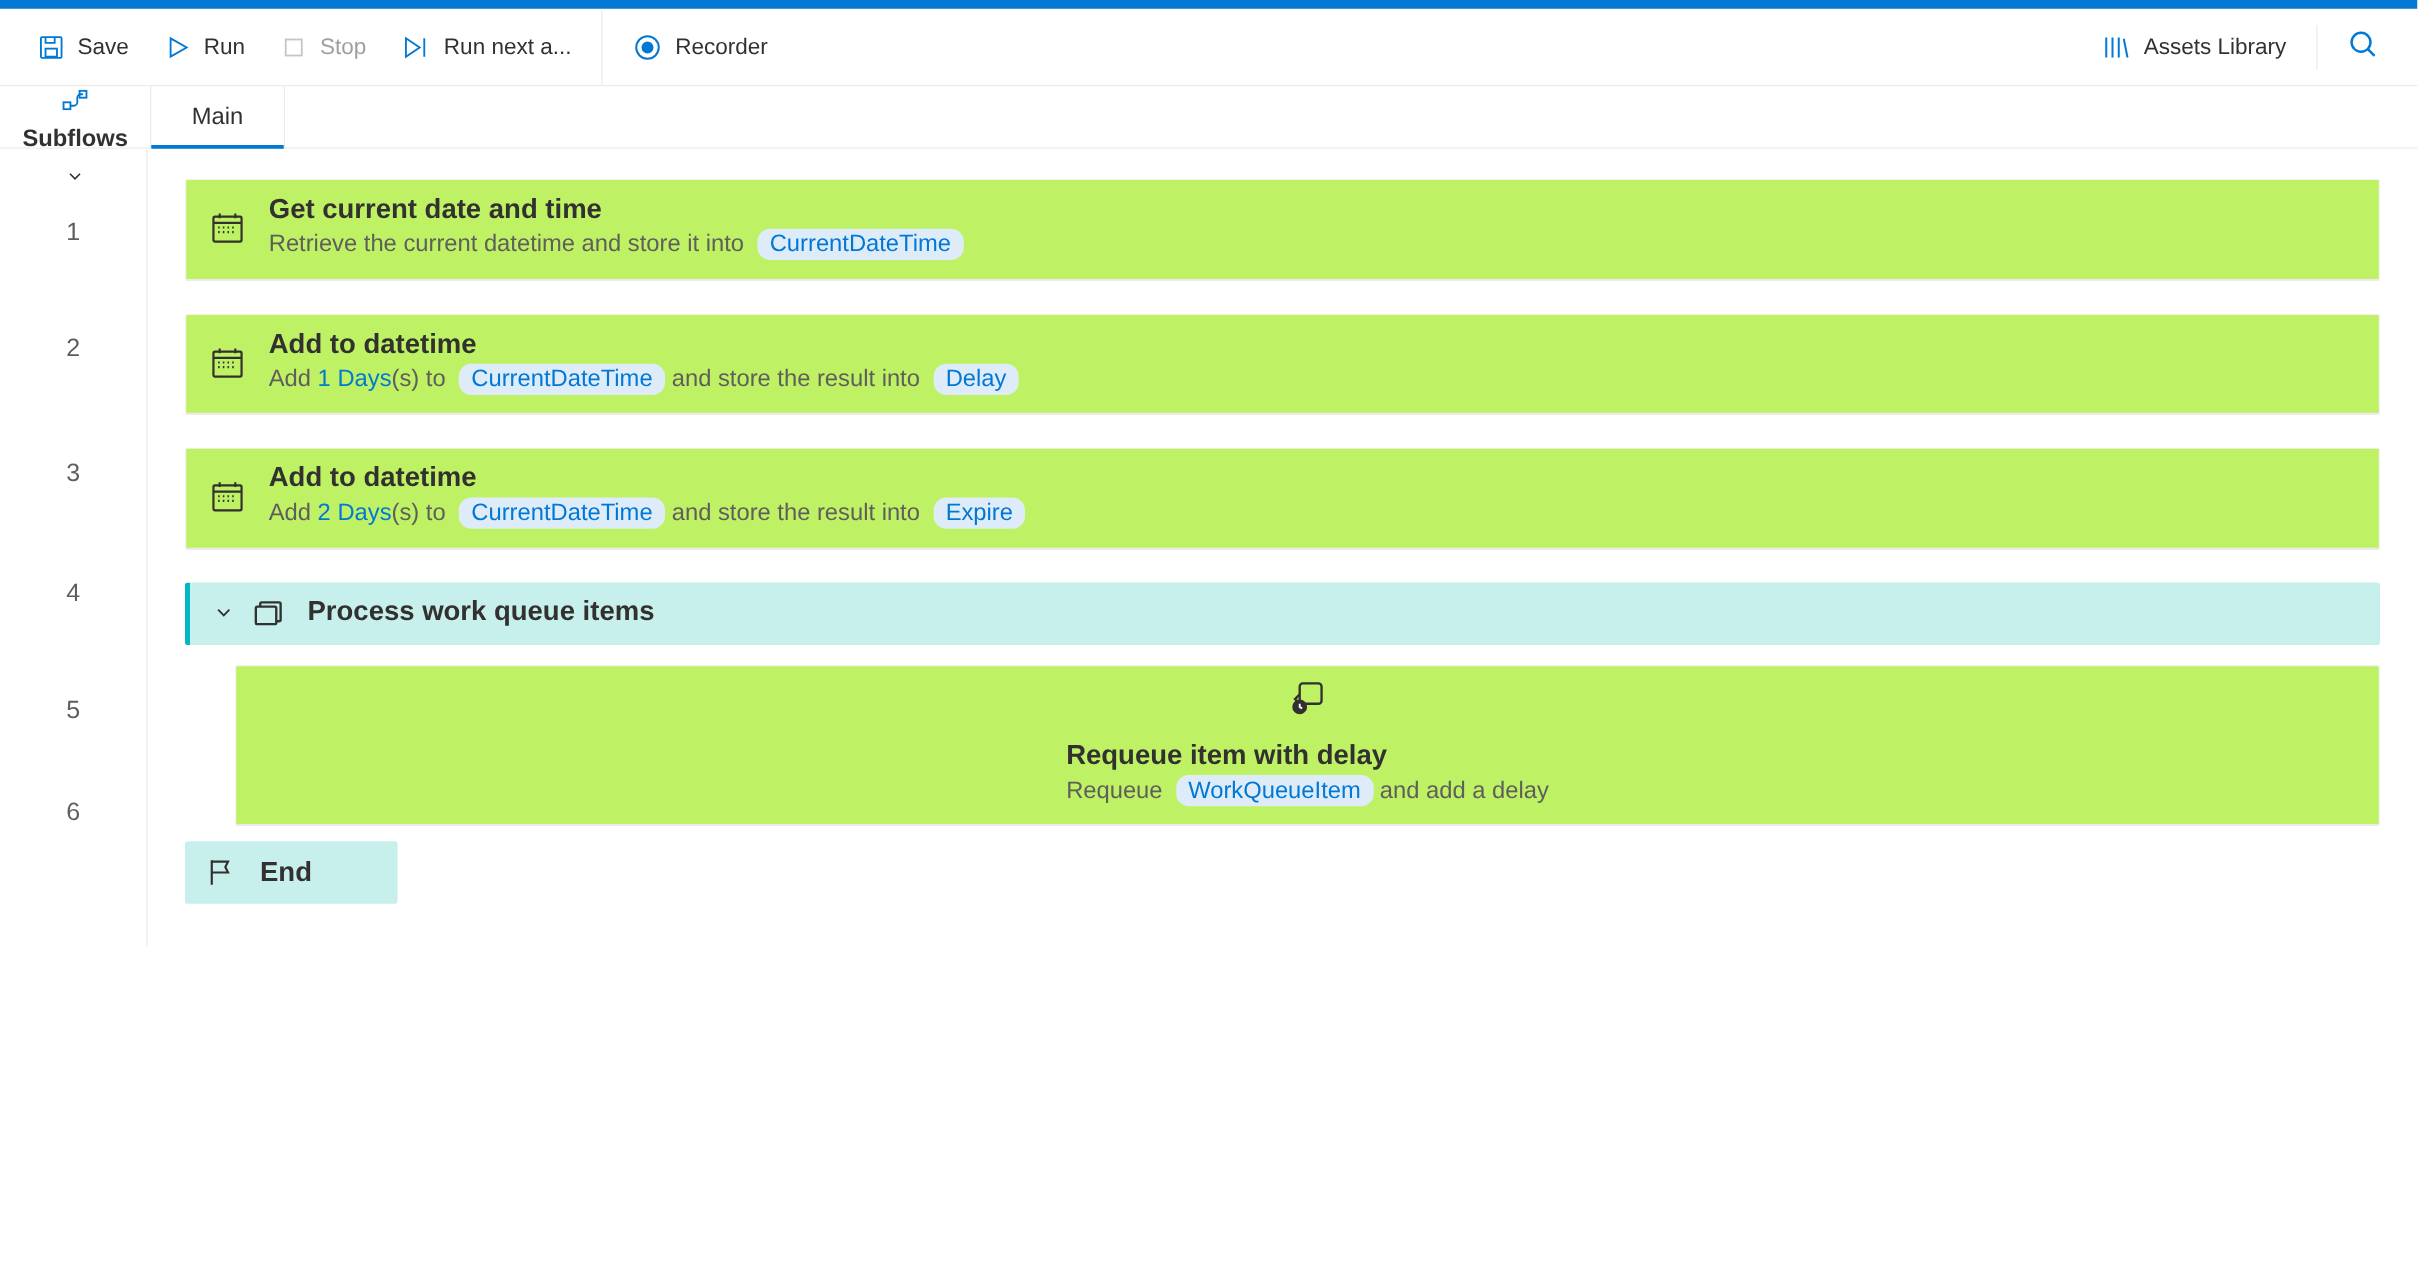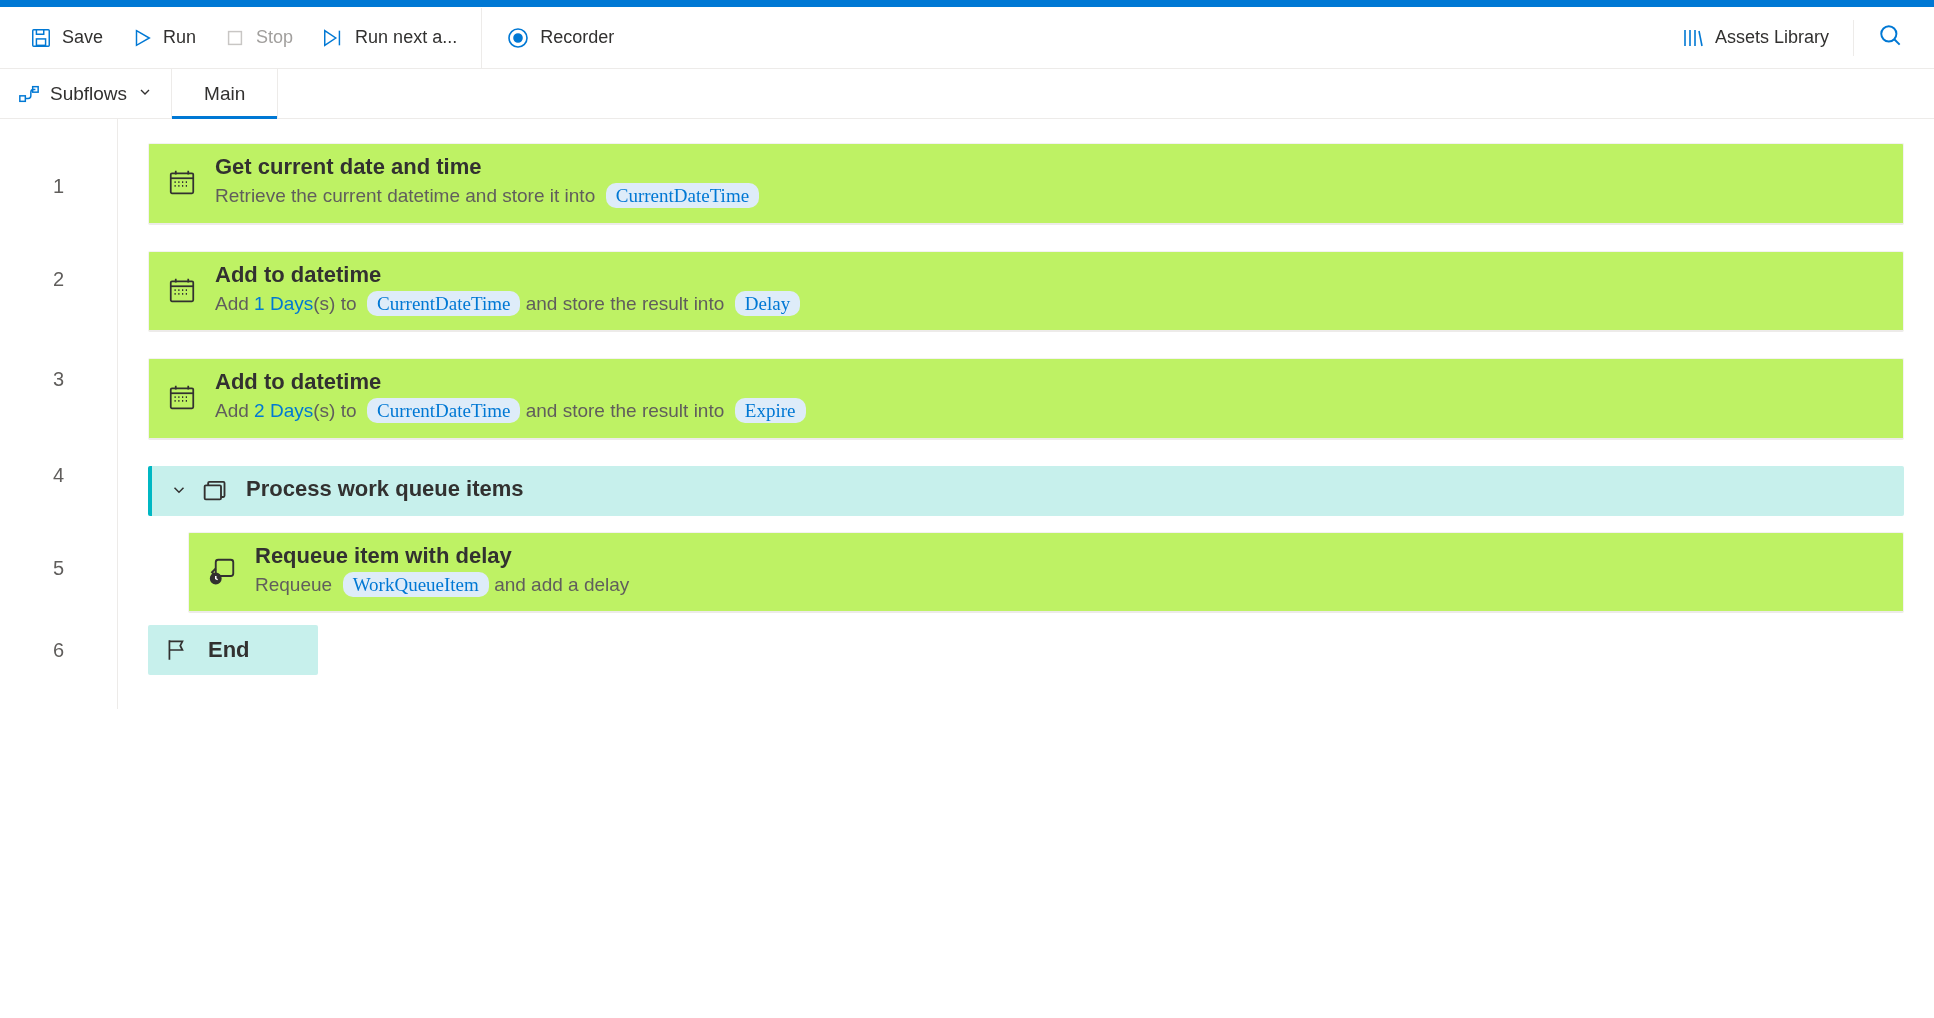--- a/index.html
+++ b/index.html
@@ -48,23 +48,24 @@
       align-items: stretch;
       border-bottom: 1px solid #edebe9;
       height: 50px;
     }
     .subflows-btn {
       display: flex;
       align-items: center;
       gap: 10px;
       padding: 0 18px;
       font-size: 19px;
-      font-weight: 400;
+      font-weight: 700;
       cursor: pointer;
       border-right: 1px solid #edebe9;
+      flex-direction: column;
     }
     .subflows-btn .flow-icon { color: #0078d4; display:inline-flex; }
     .tab {
       display: flex;
       align-items: center;
       padding: 0 32px;
       font-size: 19px;
       cursor: pointer;
       border-right: 1px solid #edebe9;
       position: relative;
@@ -110,20 +111,21 @@
     .step.highlight-teal {
       background: #c7f0ec;
       border: none;
       border-left: 4px solid #00b7c3;
       margin-bottom: 0;
     }
     .step.nested {
       margin-left: 40px;
       margin-top: 16px;
       margin-bottom: 12px;
+      flex-direction: column;
     }
     .step.end-step {
       background: #c7f0ec;
       border: none;
       width: 170px;
       margin-left: 0;
       padding: 12px 16px;
       margin-bottom: 0;
     }
     .step-icon { display:inline-flex; align-items:center; flex-shrink:0; }
@@ -138,21 +140,20 @@
       font-size: 19px;
       color: #605e5c;
       line-height: 1.5;
     }
     .pill {
       background: #deecf9;
       color: #0078d4;
       padding: 2px 10px;
       border-radius: 10px;
       font-size: 19px;
-      font-family: Liberation Serif, serif;
     }
     .pill.teal {
       background: transparent;
       color: #0078d4;
     }
     .link-text { color: #0078d4; }
     .expand-chevron {
       display:inline-flex;
       margin-right: -6px;
       cursor:pointer;

